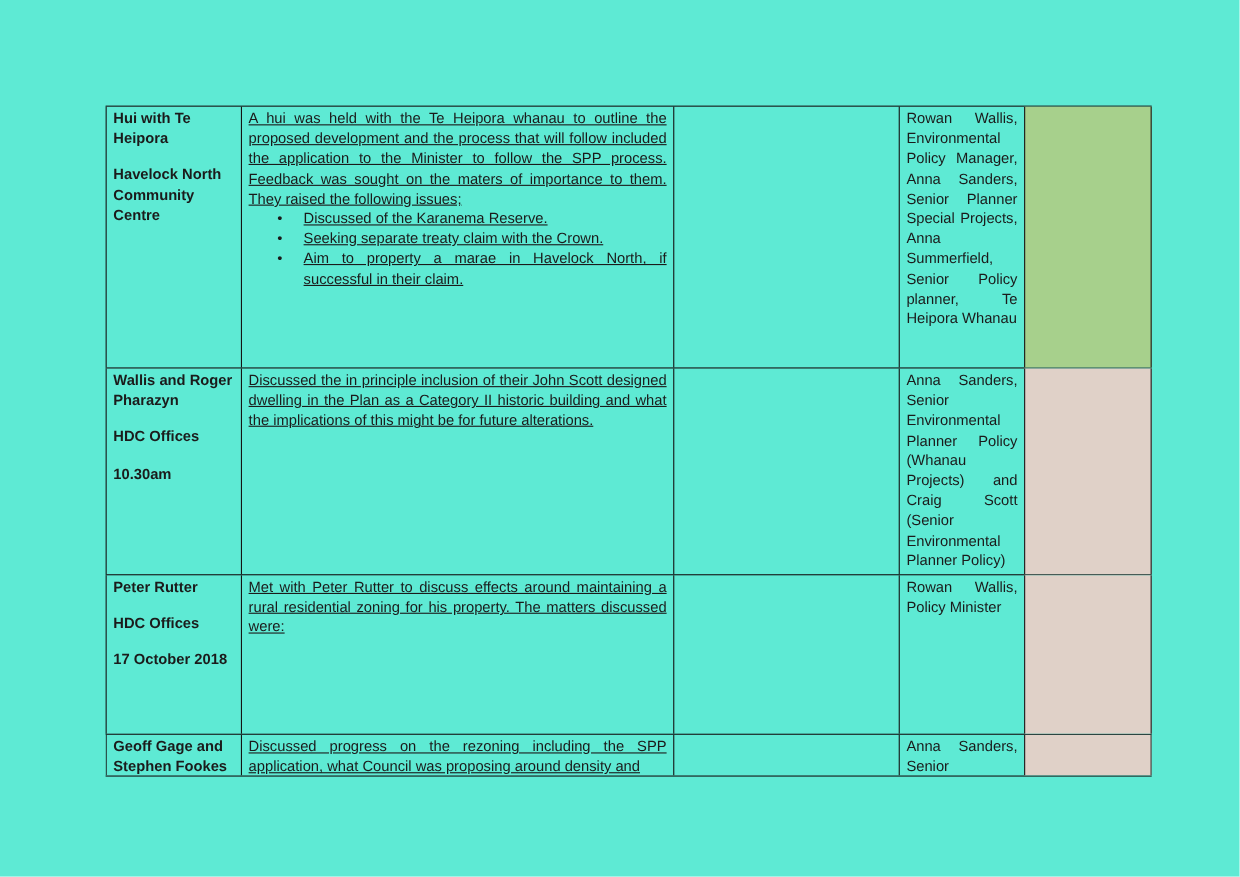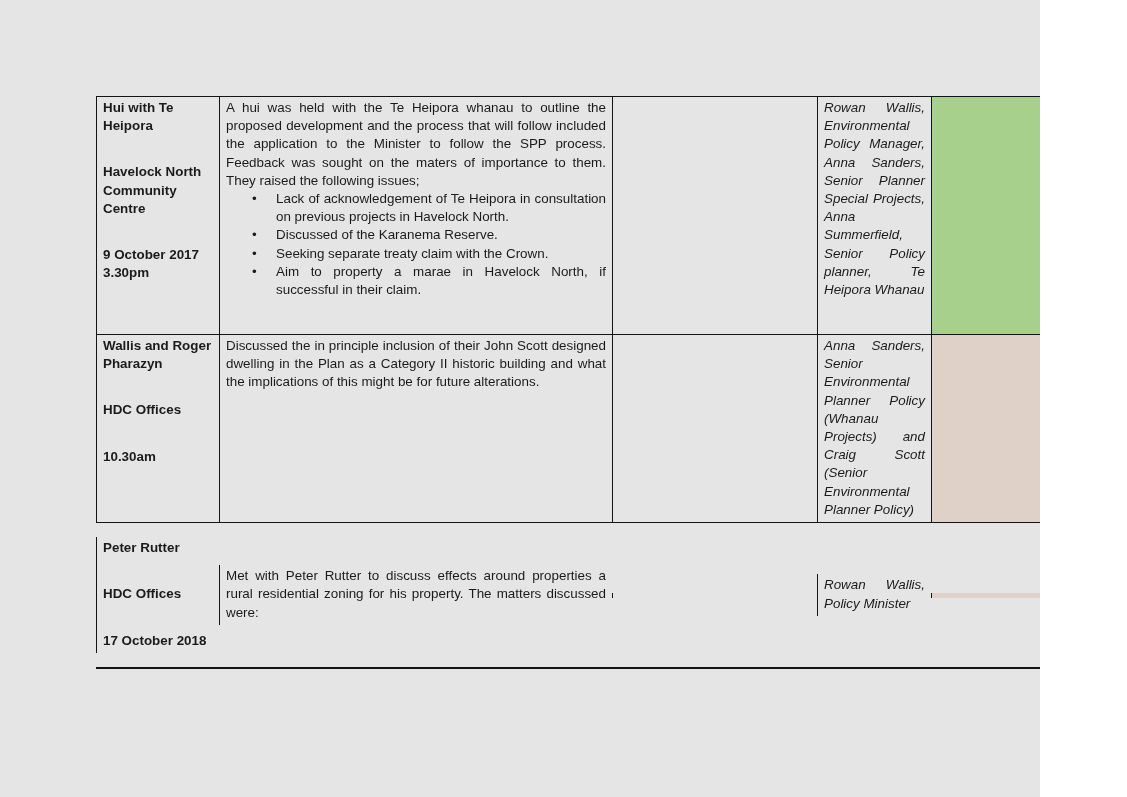--- a/index.html
+++ b/index.html
@@ -1,73 +1,71 @@
 <!DOCTYPE html>
 <html><head>
 <meta charset="utf-8">
 <style>
   * { margin: 0; padding: 0; box-sizing: border-box; }
   html, body { background: #ffffff; }
   .page {
     position: relative;
-    width: 1040px;
+    width: 1127px;
     height: 797px;
-    background: #e5e5e5;
+    background: #5eead4;
     overflow: hidden;
     font-family: "Liberation Sans", sans-serif;
     font-size: 13.4px;
     line-height: 18.2px;
     color: #1b1b1b;
   }
   .table {
     position: absolute;
     left: 96px;
     top: 96px;
     width: 951px;
     border-top: 1px solid #141414;
     border-bottom: 1px solid #141414;
   }
   .row { display: flex; align-items: stretch; border-bottom: 1px solid #141414; }
   .row.r4 { border-bottom: none; height: 37px; overflow: hidden; }
   .row.r1 { min-height: 238px; }
   .row.r2 { min-height: 180px; }
-  .row.r3 { min-height: 145px; align-items: center; }
+  .row.r3 { min-height: 145px; }
   .cell {
     border-left: 1px solid #141414;
     padding: 2px 6px 3px 6px;
     overflow: hidden;
   }
   .cell.c1 { width: 123px; font-weight: bold; }
-  .cell.c2 { width: 393px; }
+  .cell.c2 { width: 393px; text-decoration: underline; }
   .cell.c3 { width: 205px; }
-  .cell.c4 { width: 114px; text-align: justify; font-style: italic; }
+  .cell.c4 { width: 114px; text-align: justify; }
   .cell.c5 { width: 116px; border-right: 1px solid #141414; }
-  .blk + .blk { margin-top: 28px; }
+  .blk + .blk { margin-top: 15px; }
   .para { text-align: justify; }
   ul.bullets { list-style: none; margin: 0; padding: 0; }
   ul.bullets li { position: relative; padding-left: 50px; text-align: justify; }
   ul.bullets-a li::before { content: "\2022"; position: absolute; left: 26px; }
   ul.bullets-b li::before { content: "\2022"; position: absolute; left: 4px; }
 </style>
 </head>
 <body>
 
 <div class="page">
   <div class="table">
 
     <div class="row r1">
       <div class="cell c1">
         <div class="blk">Hui with Te Heipora</div>
         <div class="blk">Havelock North Community Centre</div>
-        <div class="blk">9 October 2017 3.30pm</div>
       </div>
       <div class="cell c2">
         <div class="para">A hui was held with the Te Heipora whanau to outline the proposed development and the process that will follow included the application to the Minister to follow the SPP process. Feedback was sought on the maters of importance to them.  They raised the following issues;</div>
         <ul class="bullets bullets-a">
-            <li>Lack of acknowledgement of Te Heipora in consultation on previous projects in Havelock North.</li>
             <li>Discussed of the Karanema Reserve.</li>
             <li>Seeking separate treaty claim with the Crown.</li>
             <li>Aim to property a marae in Havelock North, if successful in their claim.</li>
           </ul>
       </div>
       <div class="cell c3"></div>
       <div class="cell c4">Rowan Wallis, Environmental Policy Manager, Anna Sanders, Senior Planner Special Projects, Anna Summerfield, Senior Policy planner, Te Heipora Whanau</div>
       <div class="cell c5" style="background: rgb(167, 208, 140);"></div>
     </div>
 
@@ -85,22 +83,33 @@
       <div class="cell c5" style="background: rgb(224, 209, 200);"></div>
     </div>
 
     <div class="row r3">
       <div class="cell c1">
         <div class="blk">Peter Rutter</div>
         <div class="blk">HDC Offices</div>
         <div class="blk">17 October 2018</div>
       </div>
       <div class="cell c2">
-        <div class="para">Met with Peter Rutter to discuss effects around properties a rural residential zoning for his property. The matters discussed were:</div>
+        <div class="para">Met with Peter Rutter to discuss effects around maintaining a rural residential zoning for his property. The matters discussed were:</div>
       </div>
       <div class="cell c3"></div>
       <div class="cell c4">Rowan Wallis, Policy Minister</div>
       <div class="cell c5" style="background: rgb(224, 209, 200);"></div>
     </div>
 
+    <div class="row r4">
+      <div class="cell c1">
+        <div class="blk">Geoff Gage and Stephen Fookes</div>
+      </div>
+      <div class="cell c2">
+        <div class="para">Discussed progress on the rezoning including the SPP application, what Council was proposing around density and</div>
+      </div>
+      <div class="cell c3"></div>
+      <div class="cell c4">Anna Sanders, Senior</div>
+      <div class="cell c5" style="background: rgb(224, 209, 200);"></div>
+    </div>
 
   </div>
 </div>
 
 </body></html>

